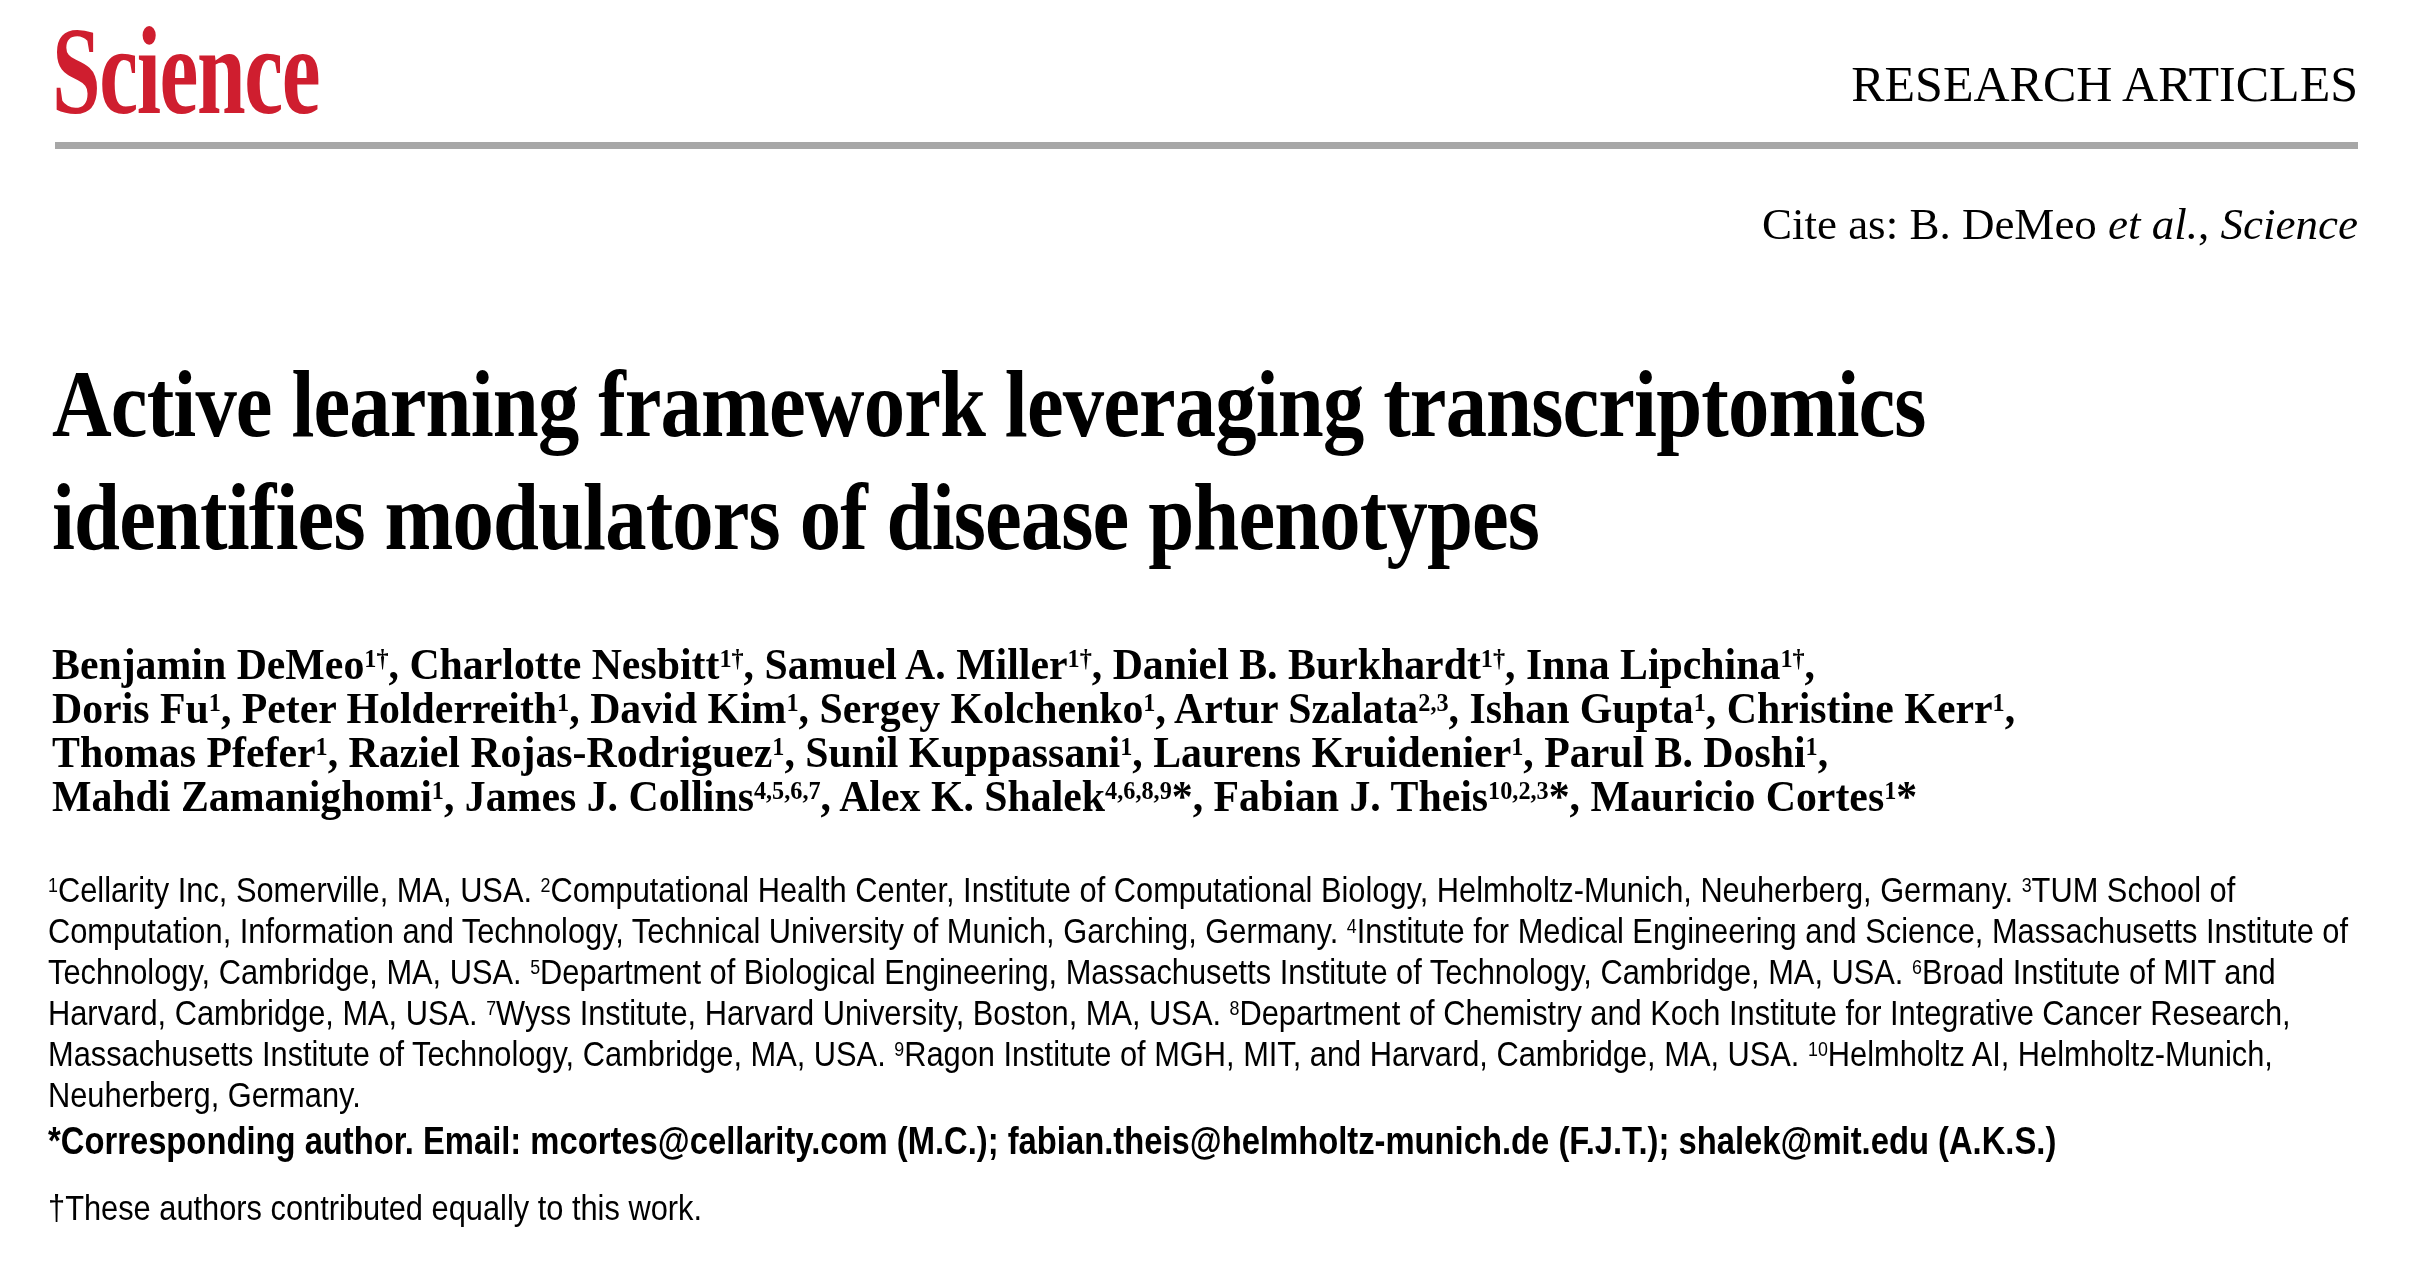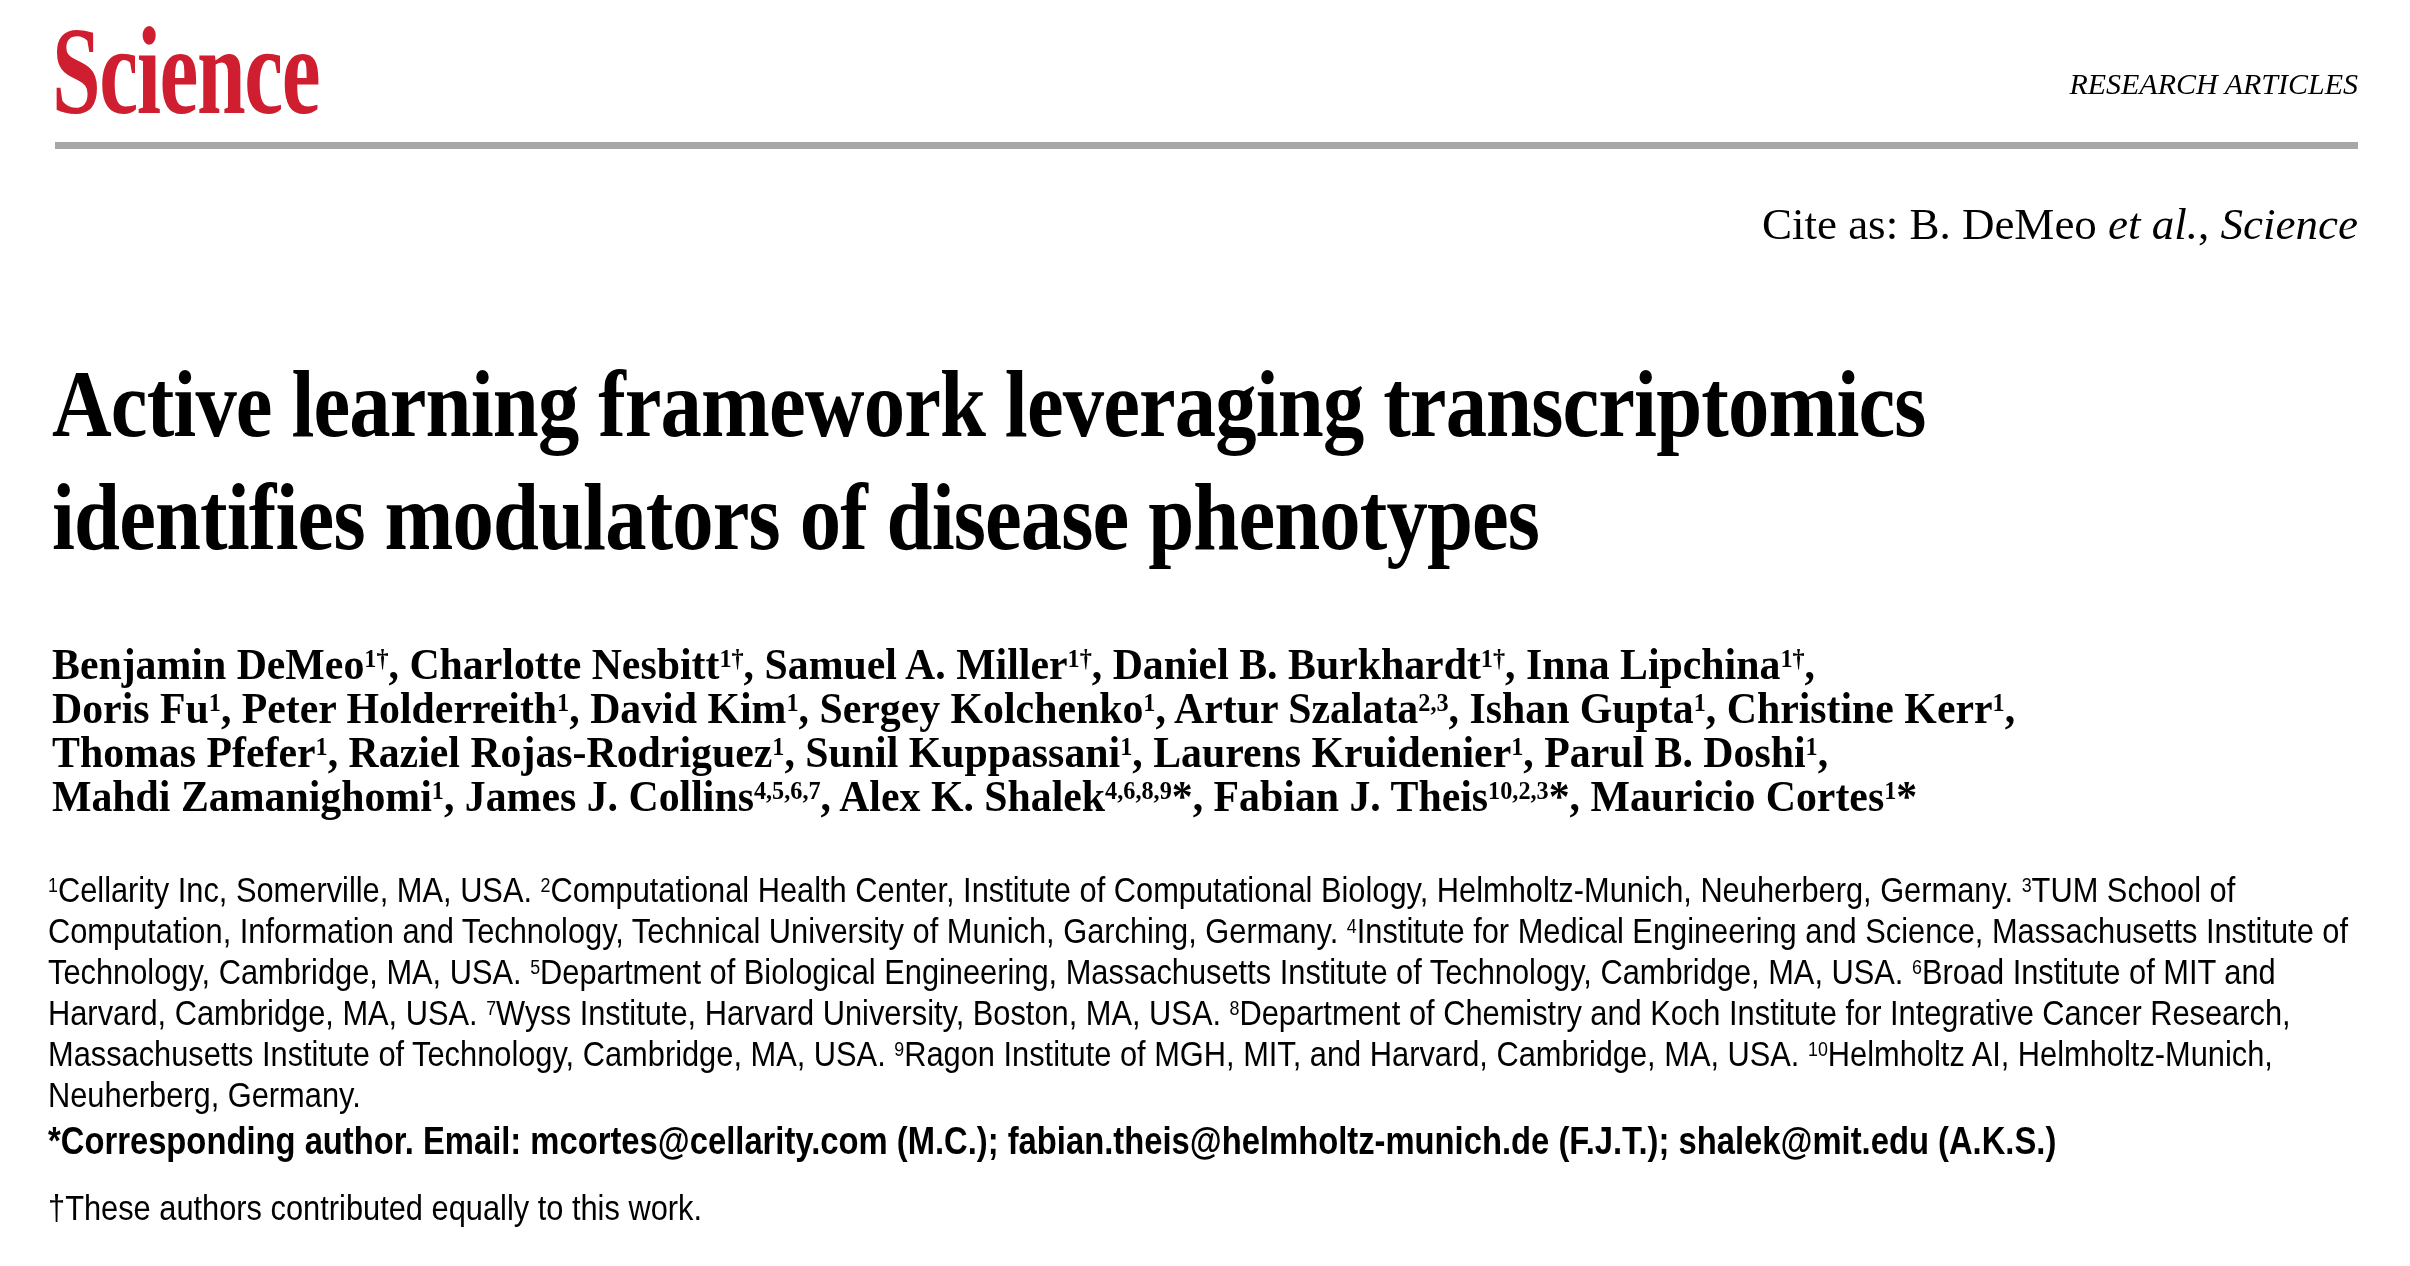--- a/index.html
+++ b/index.html
@@ -17,21 +17,21 @@
   .logo{
     position:absolute;left:52px;top:9px;
     font-weight:bold;font-size:125px;line-height:125px;
     letter-spacing:-2px;
     color:var(--brand-red);
     transform:scaleX(0.70);transform-origin:0 0;
     white-space:nowrap;
   }
   .section-label{
     position:absolute;right:52px;top:64px;
-    font-style:italic;font-size:30px;line-height:40px;
+    font-size:50px;line-height:40px;
     white-space:nowrap;
   }
   .divider{
     position:absolute;left:55px;right:52px;top:142px;height:7px;
     background:var(--divider-gray);
   }
   .citation{
     position:absolute;right:52px;top:202px;
     font-size:45px;line-height:44px;
     white-space:nowrap;

